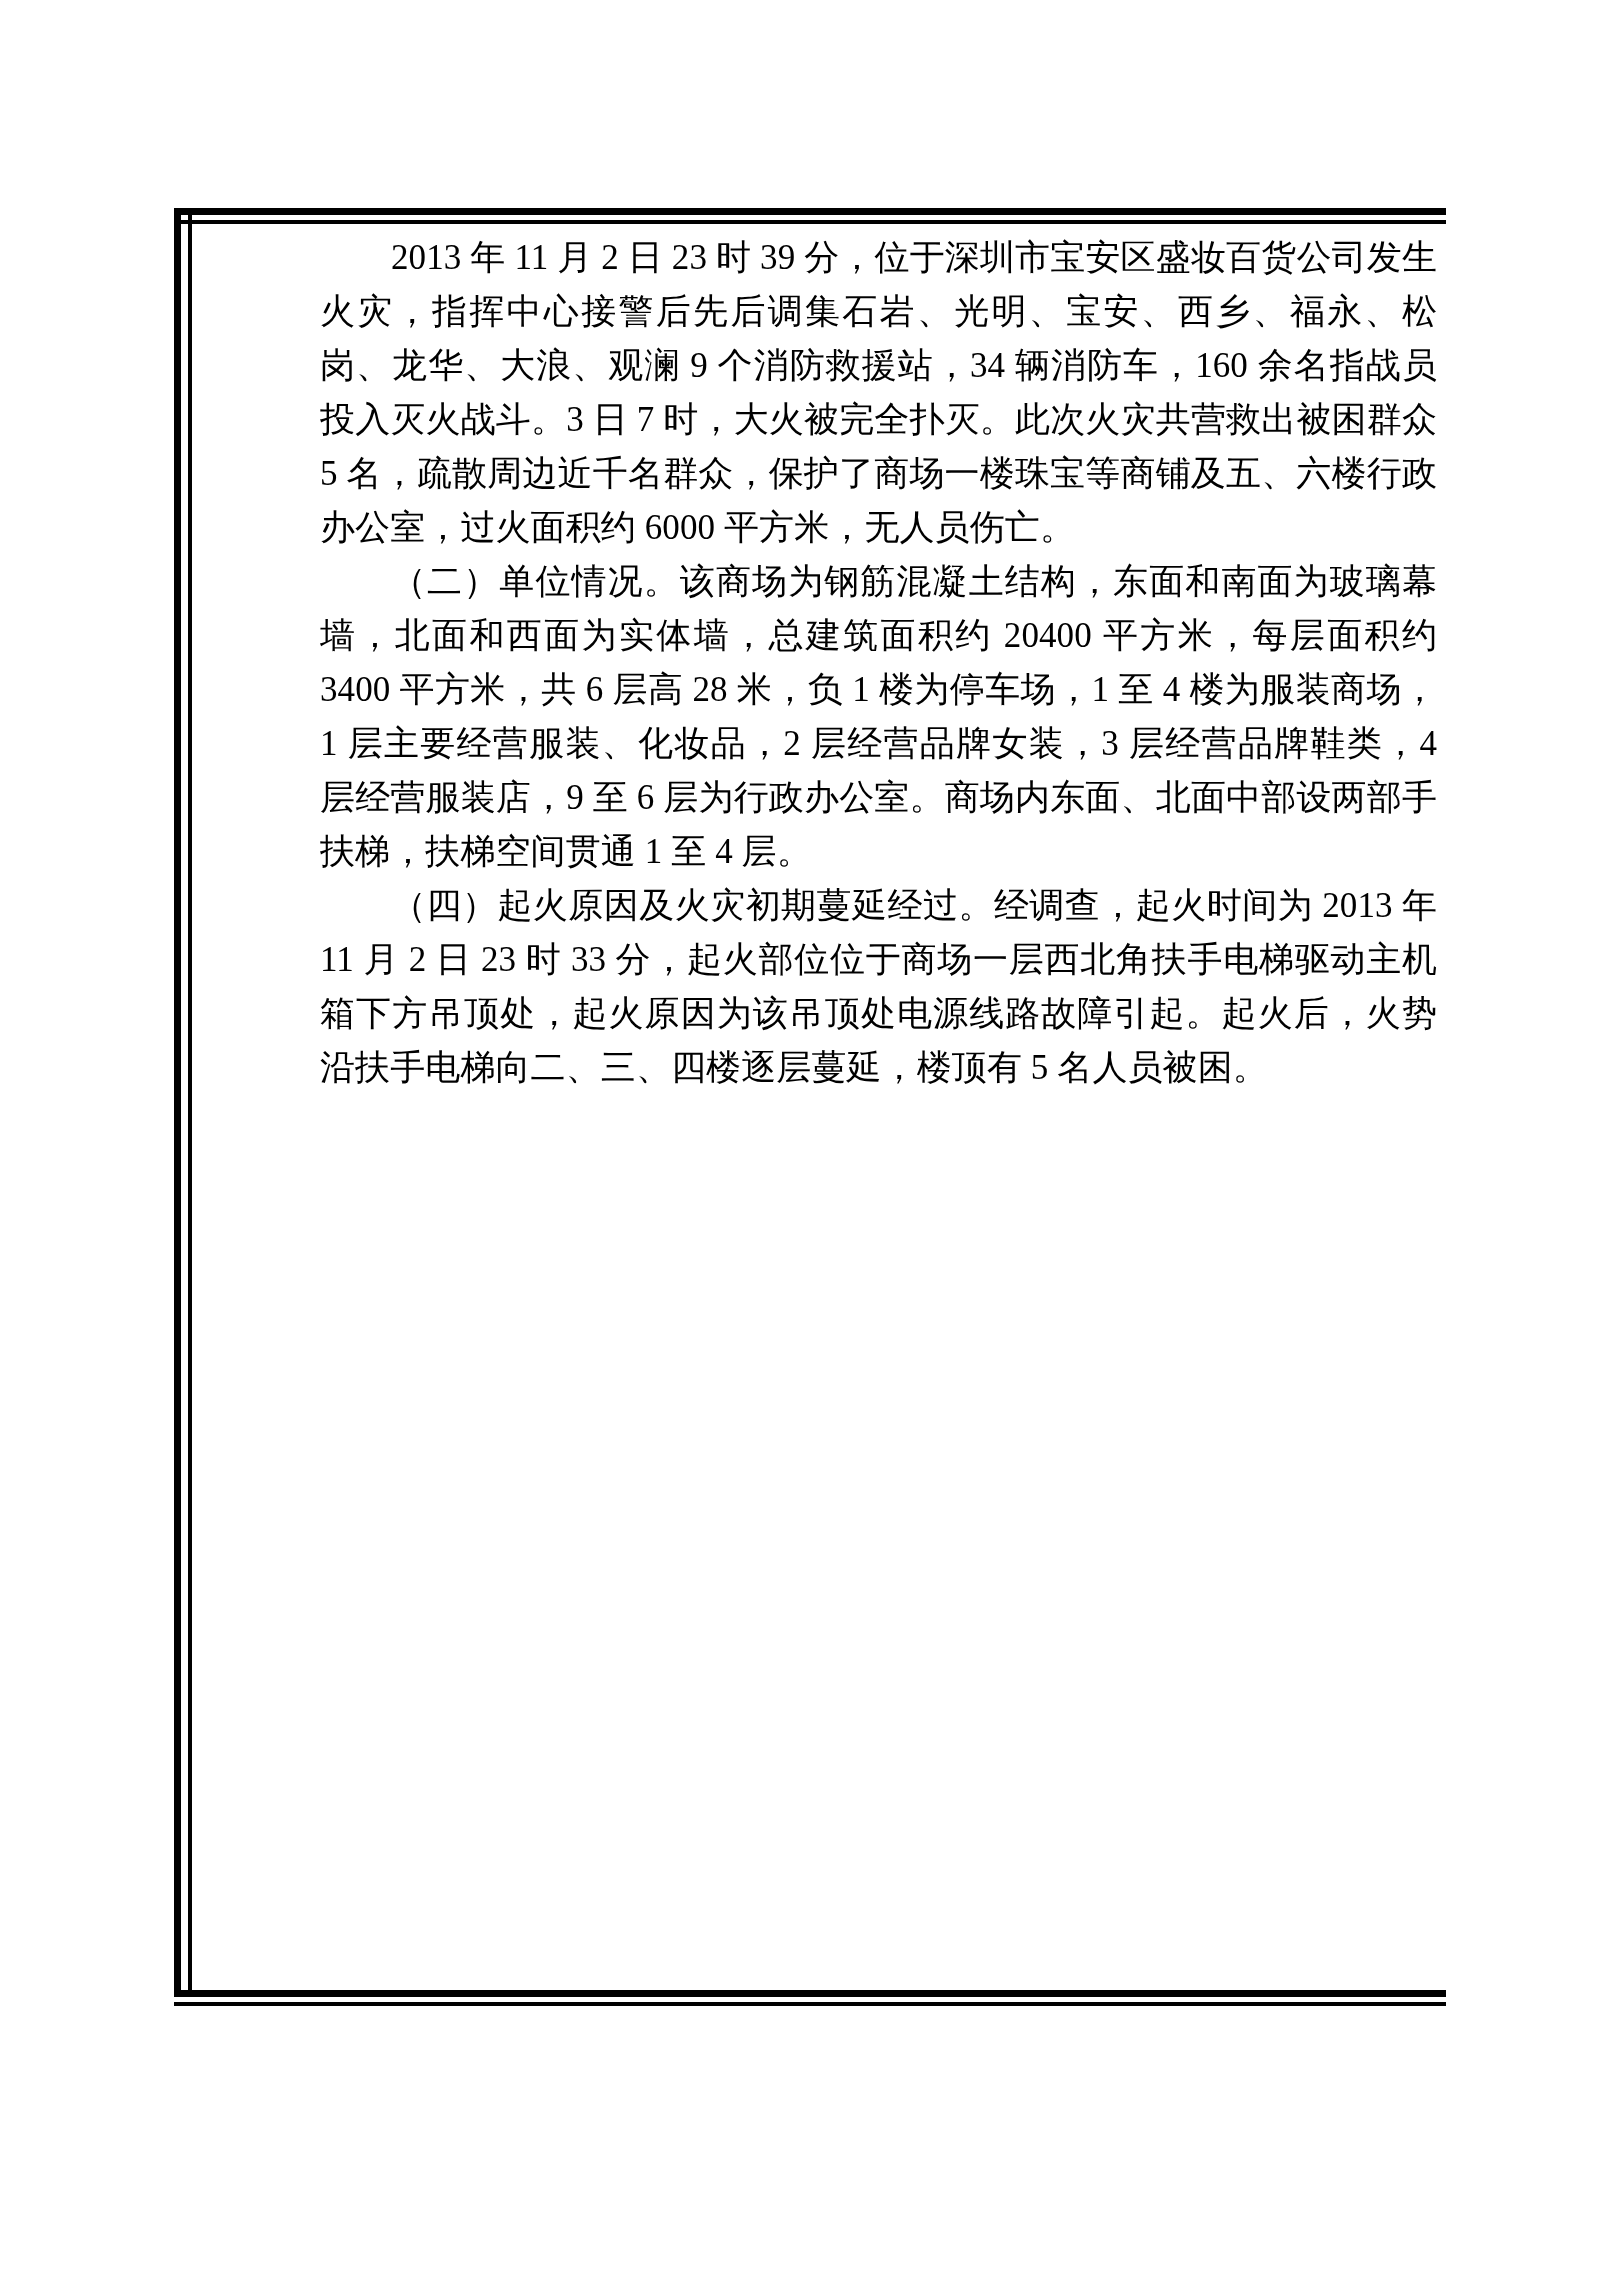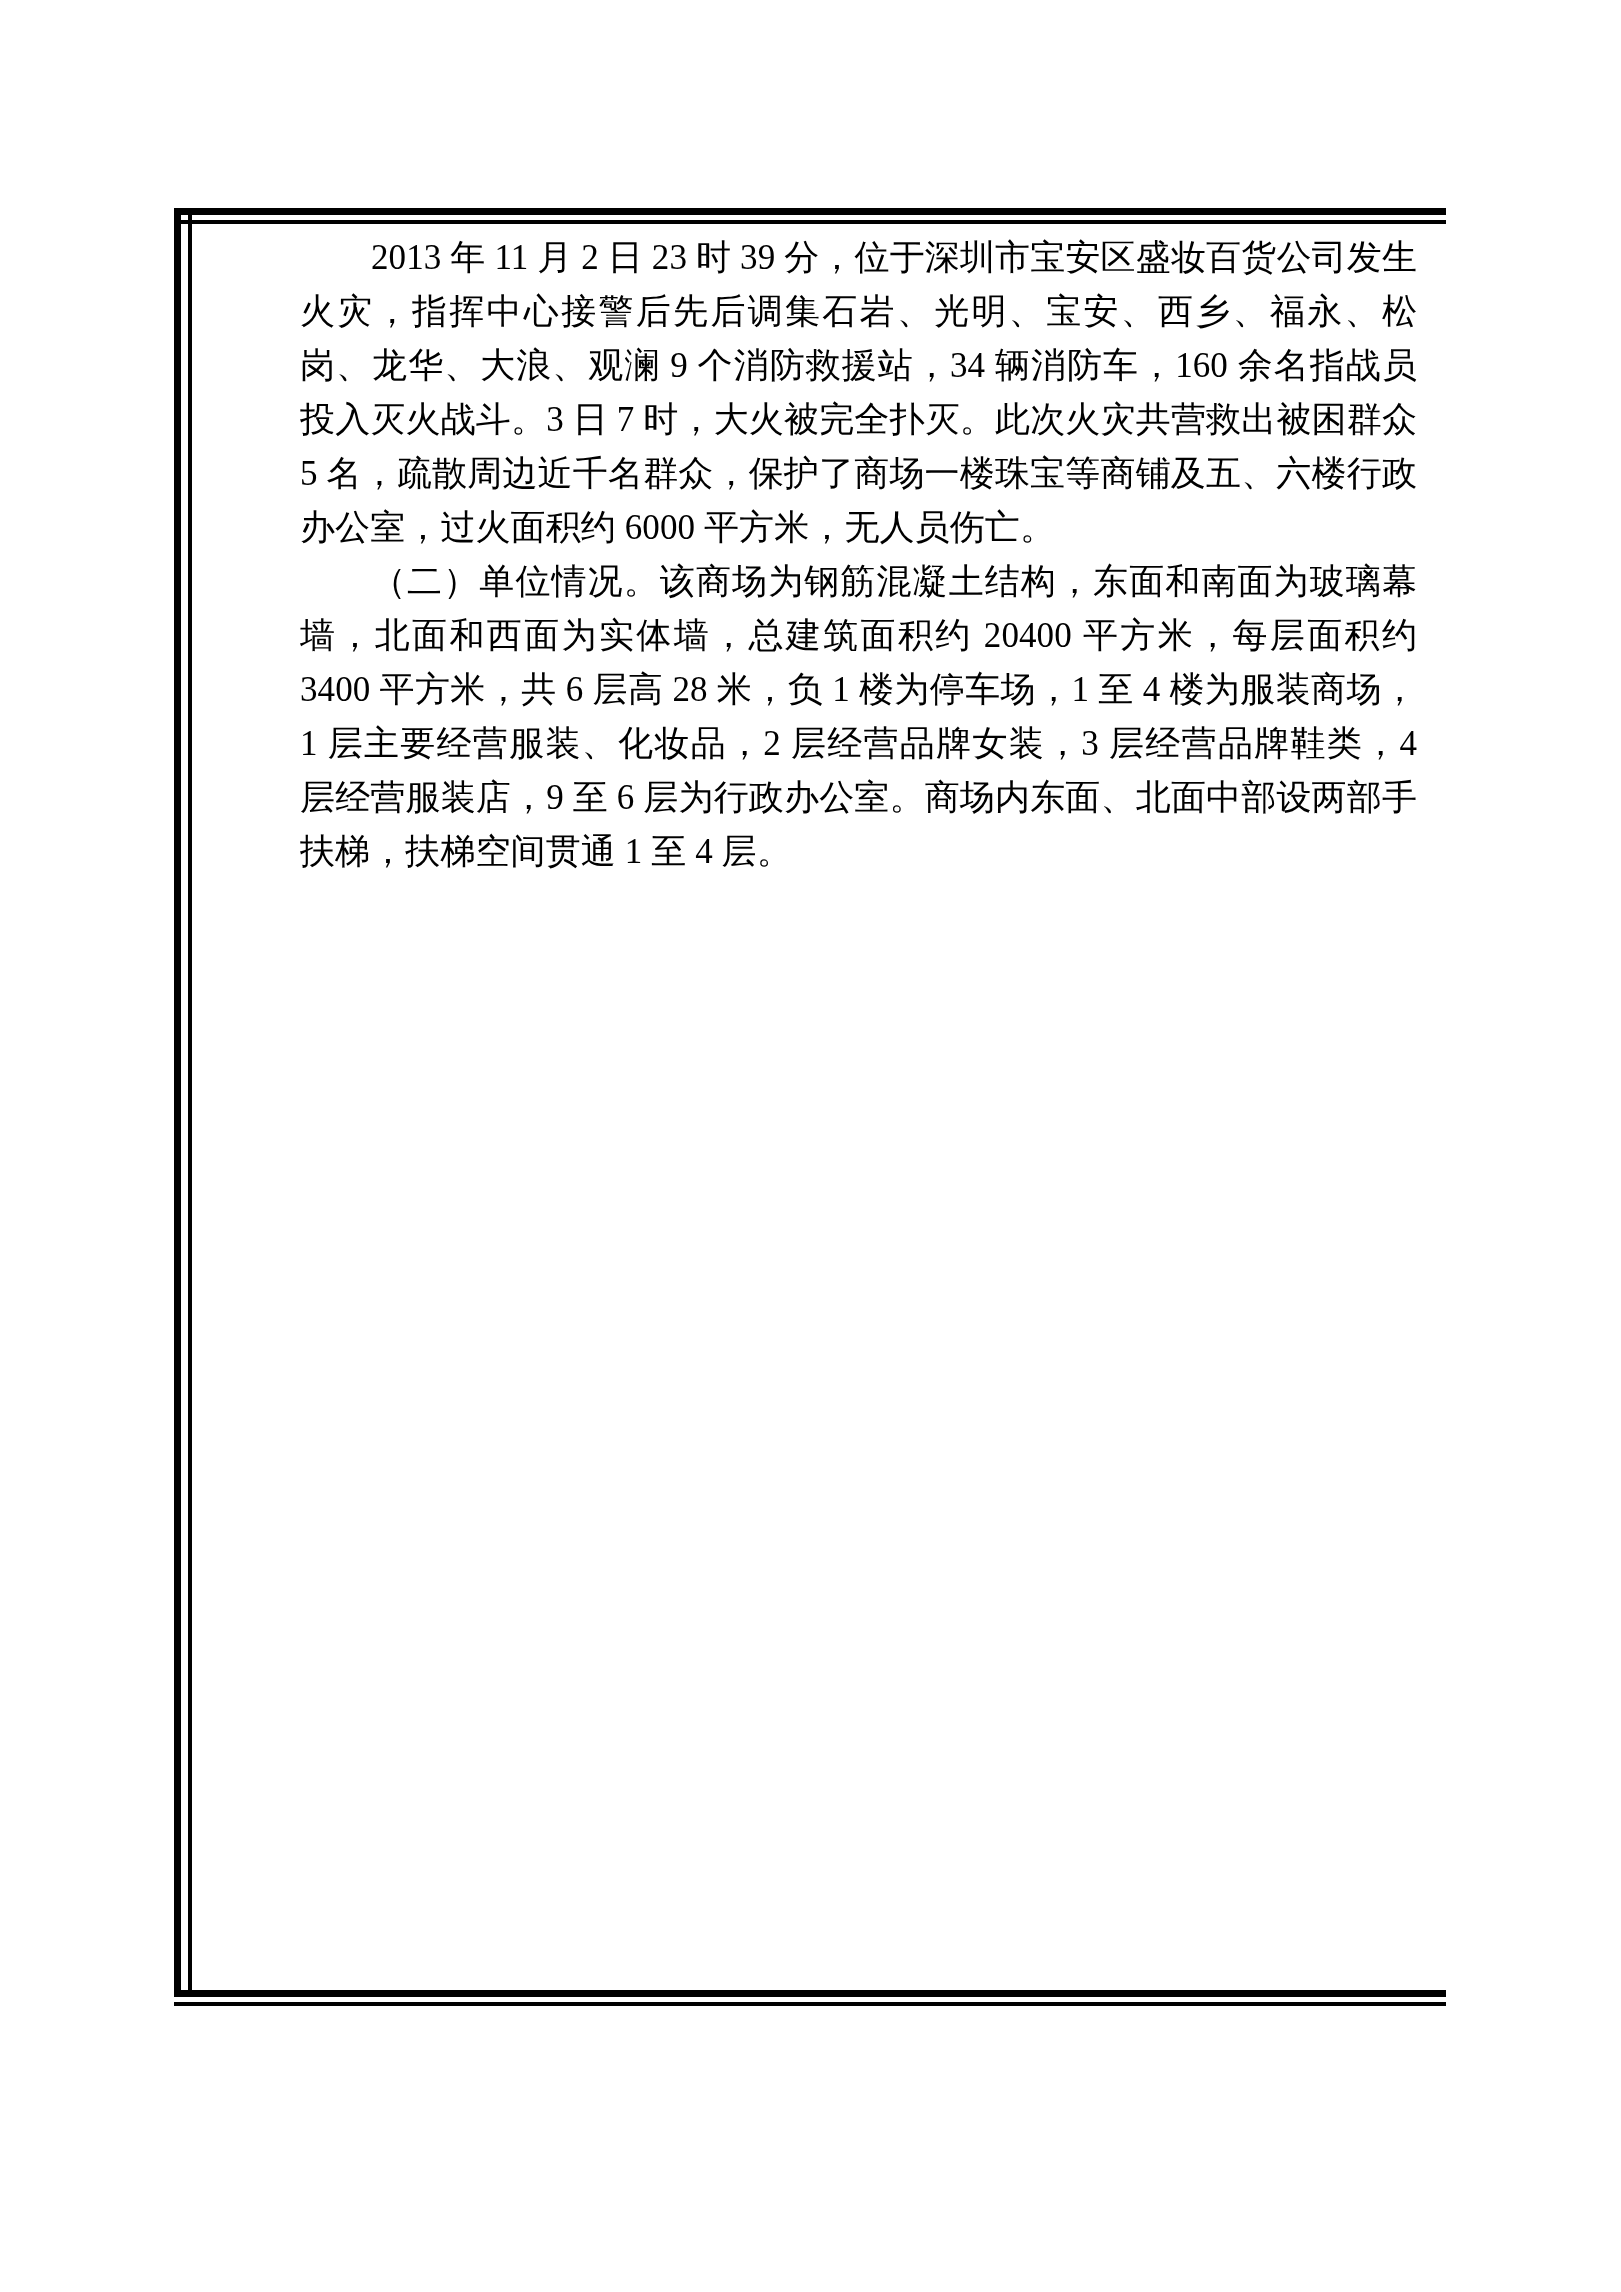--- a/index.html
+++ b/index.html
@@ -54,21 +54,21 @@
   .vrule {
     position: absolute;
     top: 208px;
     height: 1789px;
   }
   .vrule-a { left: 174px; width: 6.9px; background: #000; }
   .vrule-b { left: 188px; width: 3.9px; background: #000; }
 
   .content {
     position: absolute;
-    left: 300px;
+    left: 320px;
     top: 231px;
     width: 1117px;
   }
 
   p.para {
     margin: 0;
     font-size: 35px;
     line-height: 54px;
     text-align: justify;
     text-justify: inter-ideograph;
@@ -87,20 +87,21 @@
     <div class="rule-gap"></div>
     <div class="rule-thin"></div>
   </div>
 
   <div class="vrule vrule-a"></div>
   <div class="vrule vrule-b"></div>
 
   <div class="content">
     <p class="para indent-2">2013 年 11 月 2 日 23 时 39 分，位于深圳市宝安区盛妆百货公司发生火灾，指挥中心接警后先后调集石岩、光明、宝安、西乡、福永、松岗、龙华、大浪、观澜 9 个消防救援站，34 辆消防车，160 余名指战员投入灭火战斗。3 日 7 时，大火被完全扑灭。此次火灾共营救出被困群众 5 名，疏散周边近千名群众，保护了商场一楼珠宝等商铺及五、六楼行政办公室，过火面积约 6000 平方米，无人员伤亡。</p>
     <p class="para indent-2">（二）单位情况。该商场为钢筋混凝土结构，东面和南面为玻璃幕墙，北面和西面为实体墙，总建筑面积约 20400 平方米，每层面积约 3400 平方米，共 6 层高 28 米，负 1 楼为停车场，1 至 4 楼为服装商场，1 层主要经营服装、化妆品，2 层经营品牌女装，3 层经营品牌鞋类，4 层经营服装店，9 至 6 层为行政办公室。商场内东面、北面中部设两部手扶梯，扶梯空间贯通 1 至 4 层。</p>
+    <p class="para indent-2">（四）起火原因及火灾初期蔓延经过。经调查，起火时间为 2013 年 11 月 2 日 23 时 33 分，起火部位位于商场一层西北角扶手电梯驱动主机箱下方吊顶处，起火原因为该吊顶处电源线路故障引起。起火后，火势沿扶手电梯向二、三、四楼逐层蔓延，楼顶有 5 名人员被困。</p>
   </div>
 
   <div class="rule-bottom">
     <div class="rule-thick"></div>
     <div class="rule-gap"></div>
     <div class="rule-thin"></div>
   </div>
 
 </div>
 

